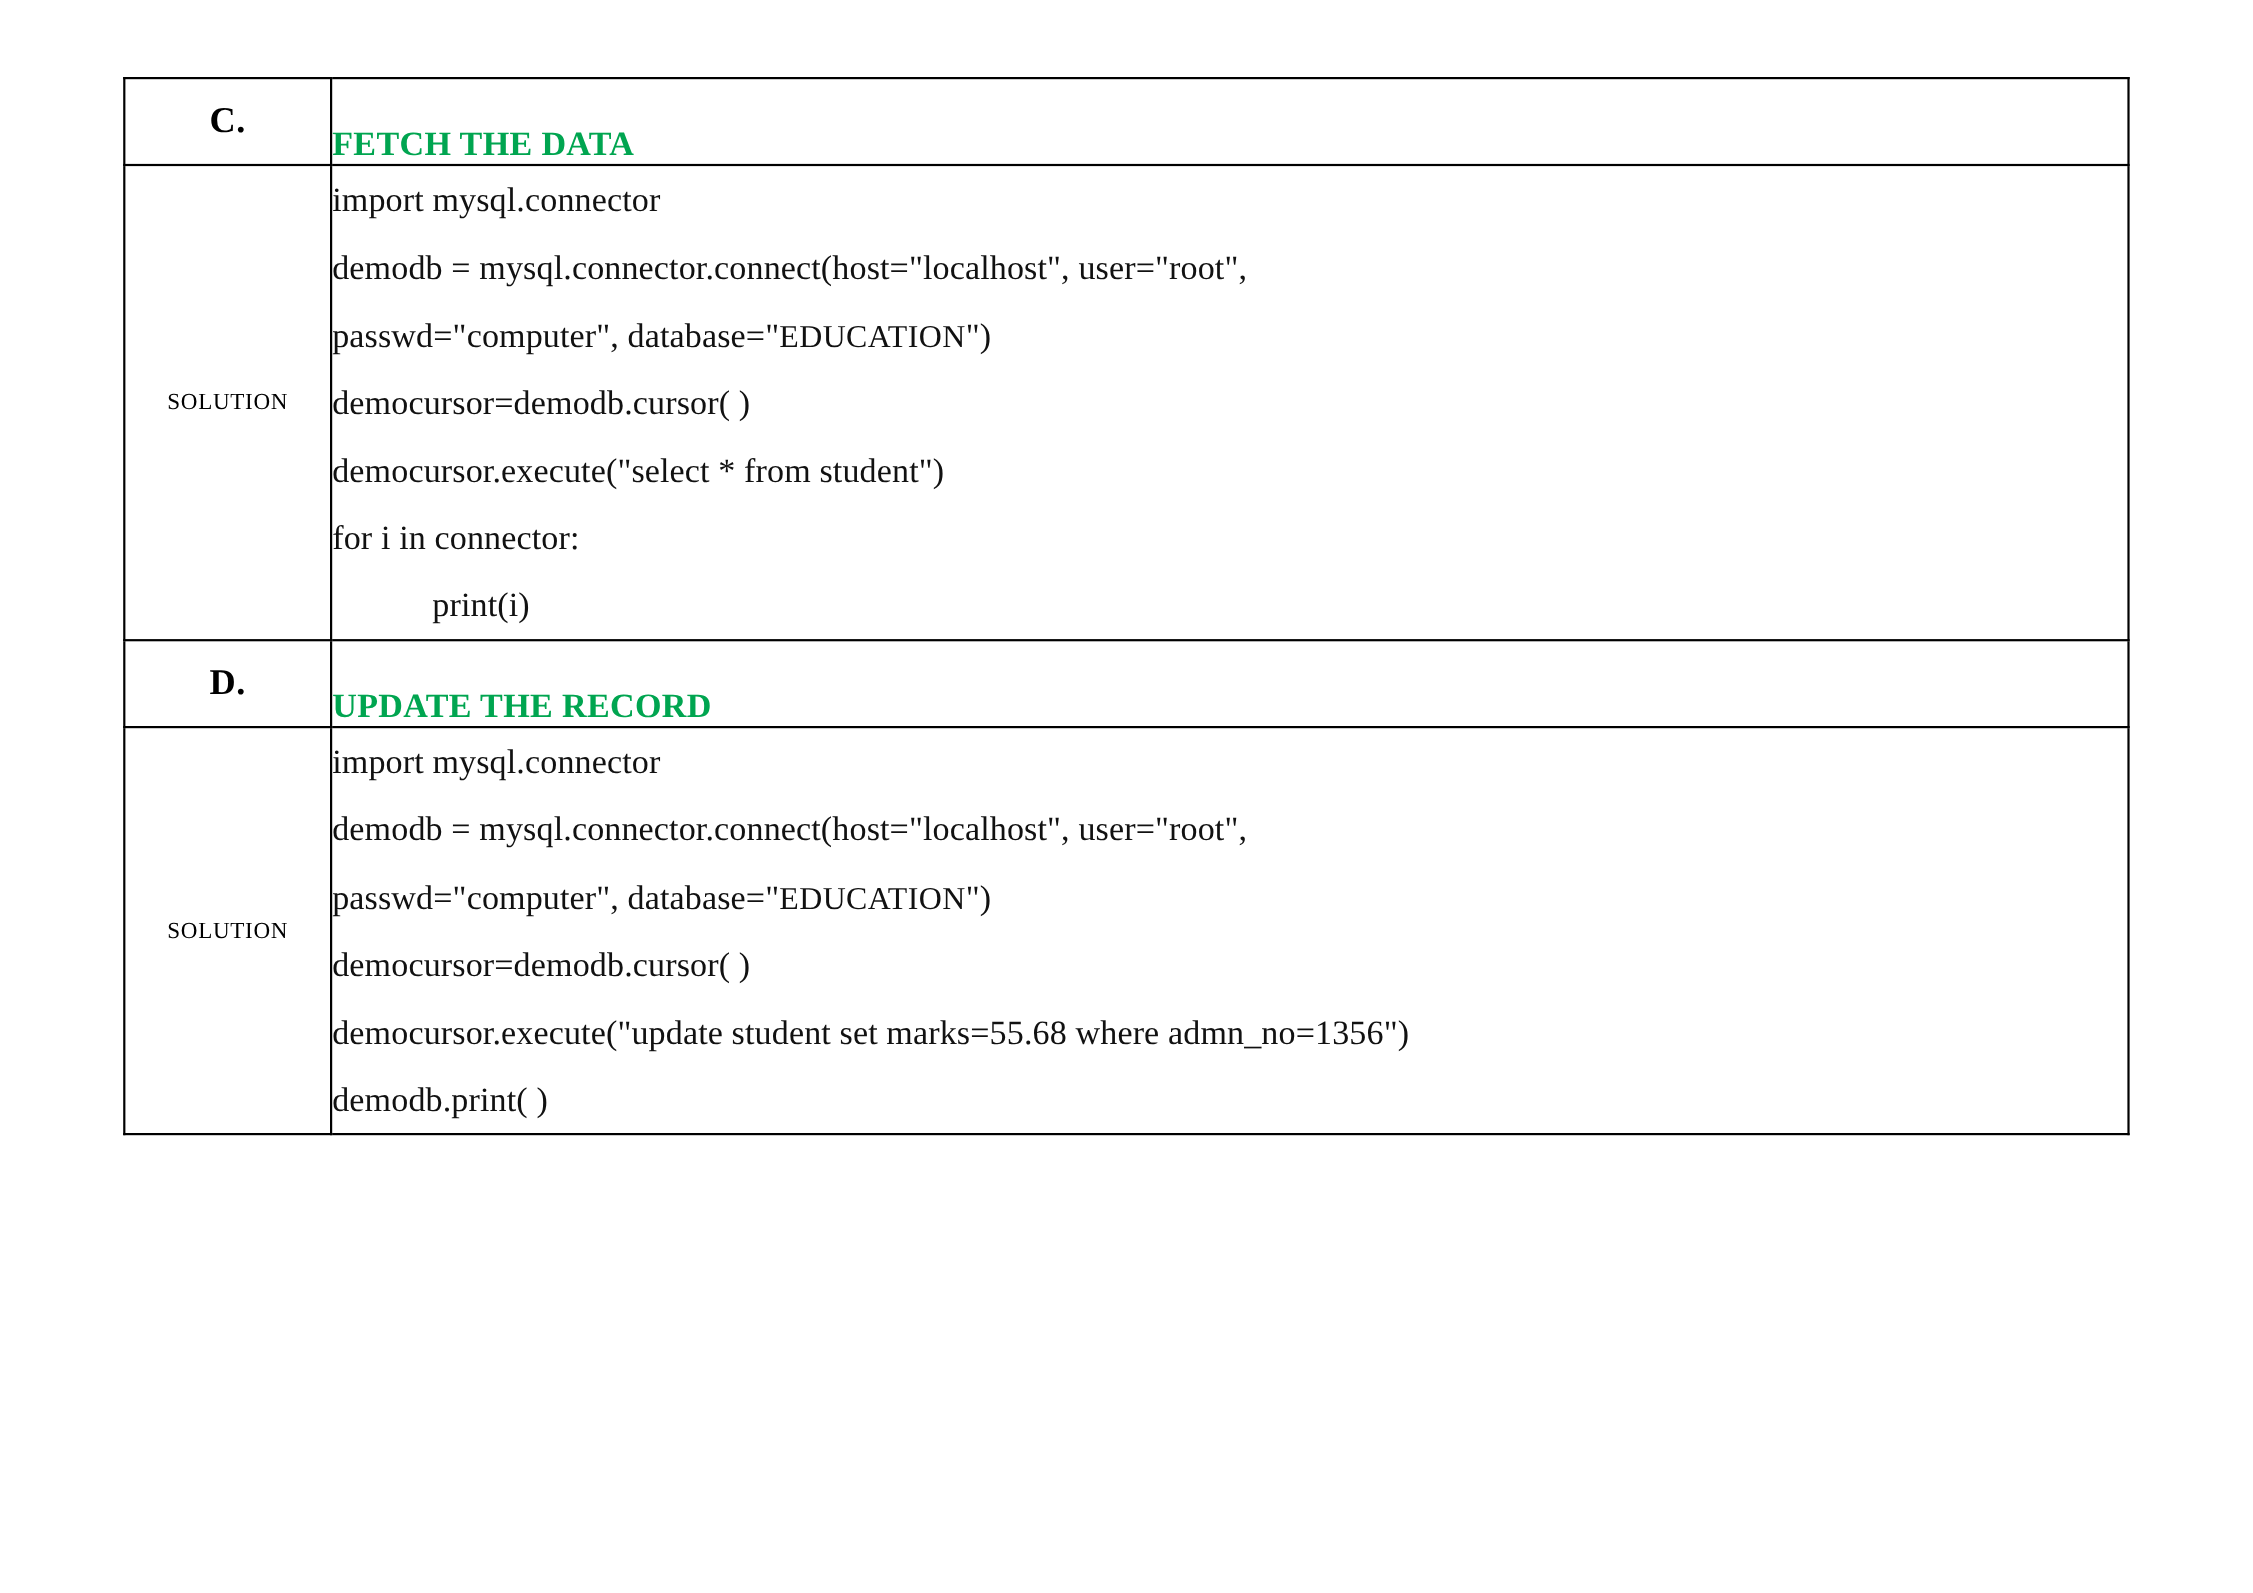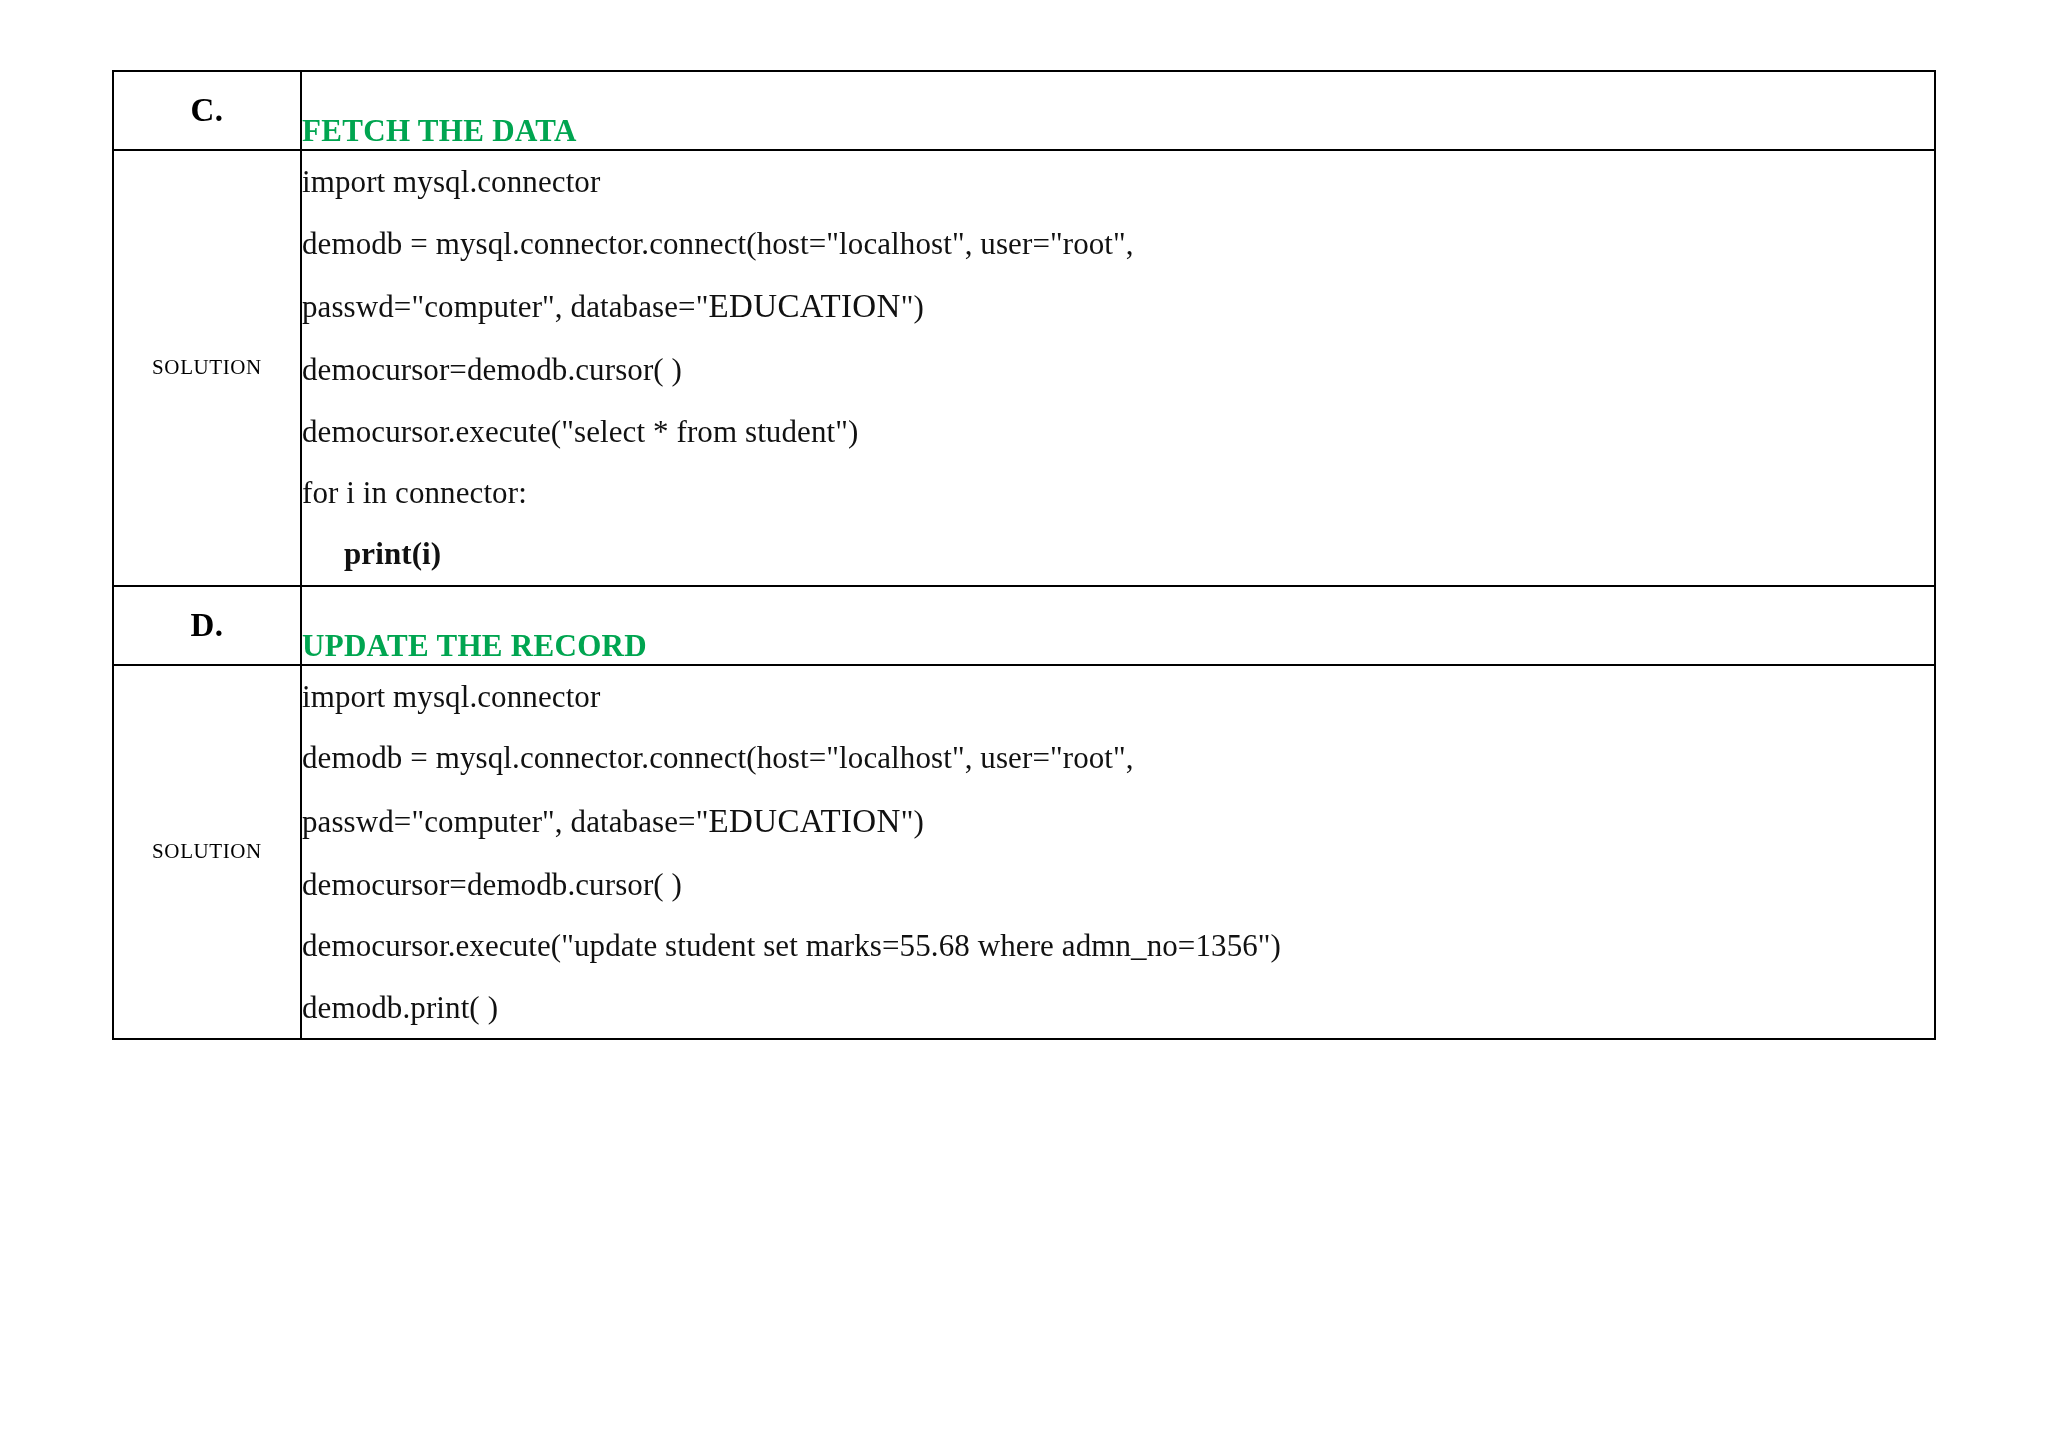--- a/index.html
+++ b/index.html
@@ -91,26 +91,25 @@
   }
   .code-line {
     font-family: "Liberation Serif", "DejaVu Serif", serif;
     font-size: 31px;
     line-height: 1.98;
     white-space: pre;
     color: #111111;
     letter-spacing: 0.1px;
   }
   .code-line .caps {
-    font-size: 33px;
+    font-size: 29px;
     letter-spacing: 0.4px;
   }
   .indent-1 {
-    padding-left: 42px;
-    font-weight: bold;
+    padding-left: 91px;
   }
 </style>
 </head>
 <body>
 
 <div class="page">
   <div class="table-wrap">
     <table class="doc-table">
       <colgroup>
         <col class="col-label">

